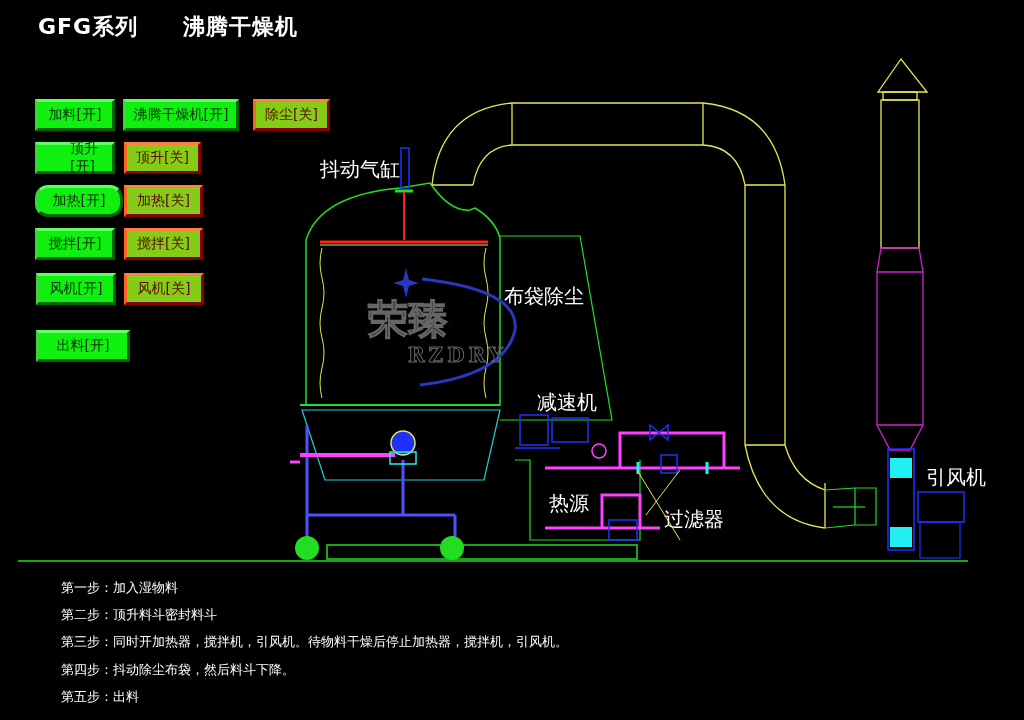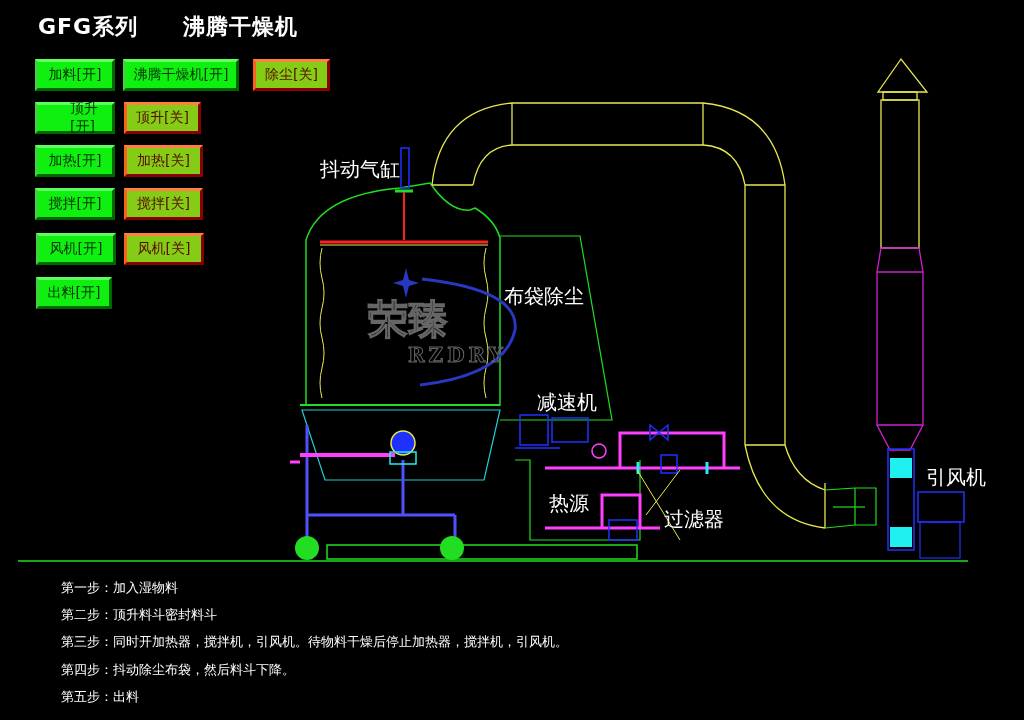--- a/index.html
+++ b/index.html
@@ -1,44 +1,44 @@
 <!DOCTYPE html>
 <html><head>
 <meta charset="utf-8">
 <style>
   html,body{margin:0;padding:0;background:#000;}
   body{width:1024px;height:720px;position:relative;overflow:hidden;font-family:"DejaVu Sans",sans-serif;color:#fff;}
   .title{position:absolute;top:12px;font-size:22px;font-weight:bold;color:#fff;letter-spacing:1px;}
   .btn{position:absolute;height:32px;box-sizing:border-box;font-size:14px;color:#0a3a0a;display:flex;align-items:center;justify-content:center;cursor:pointer;
-       border-style:solid;border-width:3px;}
+       border-style:solid;border-width:3px;margin-top:40px;}
   .btn.on{background:#10f010;border-color:#60ff60 #006600 #006600 #40d040;color:#083008;}
   .btn.off{background:#84cc16;border-color:#ff8040 #880000 #880000 #ff6020;color:#5a0a00;}
   .steps{position:absolute;left:61px;font-size:13px;color:#fff;}
   .lbl{position:absolute;font-size:20px;color:#fff;white-space:nowrap;}
   svg{position:absolute;left:0;top:0;}
   .wm{position:absolute;font-weight:bold;color:transparent;-webkit-text-stroke:1px #666;}
 </style>
 </head>
 <body>
 
 <div class="title" style="left:38px;">GFG系列</div>
 <div class="title" style="left:183px;">沸腾干燥机</div>
 
 <div class="btn on" style="left:35px;top:59px;width:80px;">加料[开]</div>
 <div class="btn on" style="left:123px;top:59px;width:116px;">沸腾干燥机[开]</div>
 <div class="btn off" style="left:253px;top:59px;width:77px;">除尘[关]</div>
 <div class="btn on" style="left:35px;top:102px;width:80px;padding-left:32px;">顶升[开]</div>
 <div class="btn off" style="left:124px;top:102px;width:77px;">顶升[关]</div>
-<div class="btn on" style="left:35px;top:145px;width:80px;">加热[开]</div>
+<div class="btn on" style="left:35px;top:145px;width:88px;border-radius:13px;">加热[开]</div>
 <div class="btn off" style="left:124px;top:145px;width:79px;">加热[关]</div>
 <div class="btn on" style="left:35px;top:188px;width:80px;">搅拌[开]</div>
 <div class="btn off" style="left:124px;top:188px;width:79px;">搅拌[关]</div>
 <div class="btn on" style="left:36px;top:233px;width:80px;">风机[开]</div>
 <div class="btn off" style="left:124px;top:233px;width:80px;">风机[关]</div>
-<div class="btn on" style="left:36px;top:277px;width:76px;">出料[开]</div>
+<div class="btn on" style="left:36px;top:290px;width:94px;">出料[开]</div>
 
 <svg width="1024" height="720" style="z-index:0;pointer-events:none;">
 
   <line x1="18" y1="561" x2="968" y2="561" stroke="#22dd22" stroke-width="1.5"></line>
 
   <path d="M306,405 L306,240 Q320,195 400,188 L430,183 Q450,212 470,210 L475,208 Q495,220 500,238 L500,405 Z" fill="none" stroke="#22dd22" stroke-width="1.5"></path>
   <line x1="300" y1="405" x2="500" y2="405" stroke="#22dd22" stroke-width="2"></line>
 
   <rect x="401" y="148" width="8" height="40" fill="none" stroke="#2030ff" stroke-width="1.5"></rect>
   <line x1="395" y1="191" x2="413" y2="191" stroke="#22dd22" stroke-width="3"></line>

